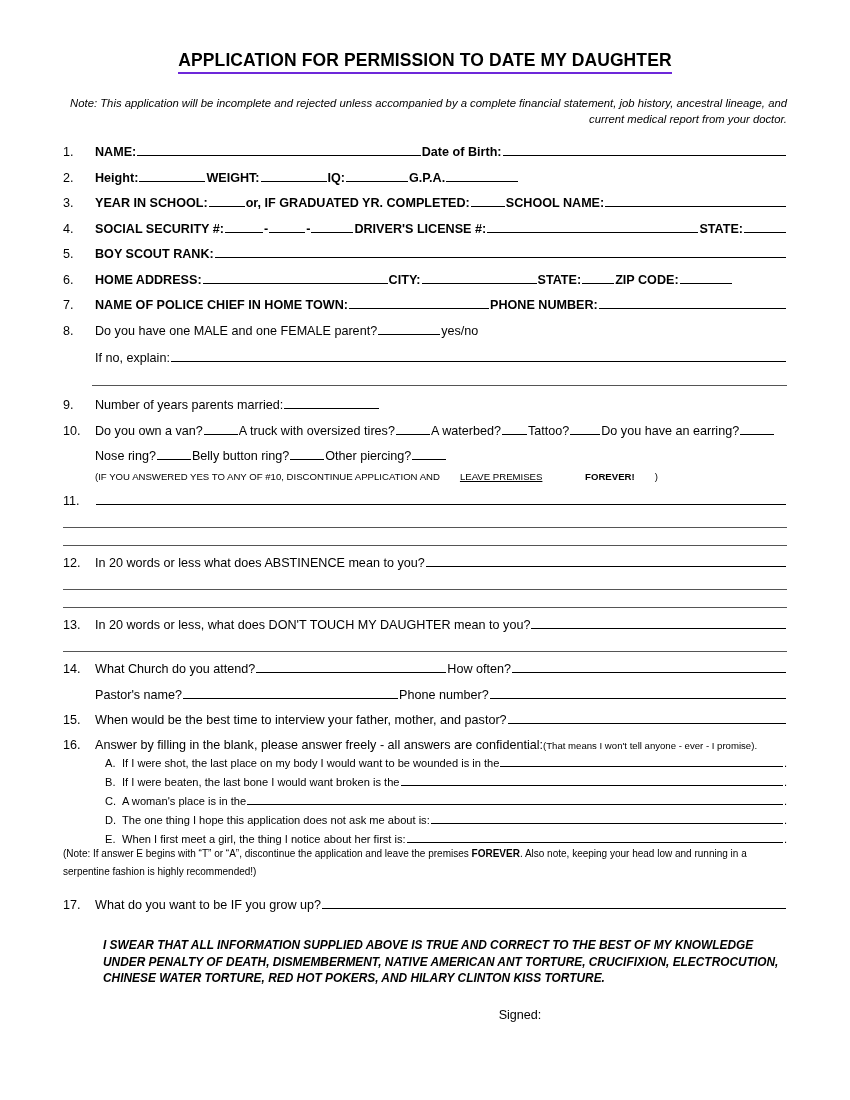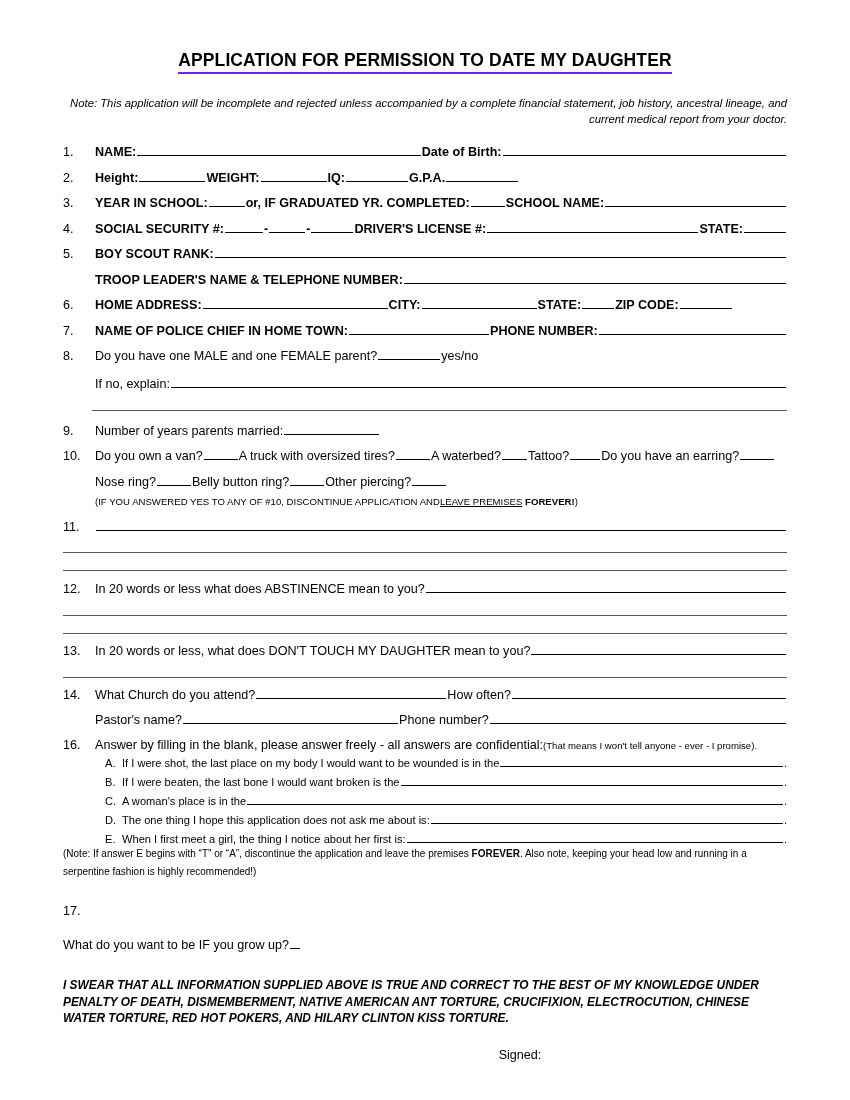--- a/index.html
+++ b/index.html
@@ -89,20 +89,21 @@
     border-bottom: 1.4px solid #555;
     height: 0;
     margin: 0;
   }
   .ruleline-wrap { margin-top: 17px; }
 
   
   .small {
     font-size: 9.6px;
     line-height: 1.35;
+    gap: 20px;
   }
   .u { text-decoration: underline; }
 
   
   .sub16 {
     display: flex;
     align-items: baseline;
     font-size: 11.1px;
     margin-top: 6px;
     padding-left: 42px;
@@ -119,20 +120,21 @@
     line-height: 1.75;
   }
 
   
   .oath {
     font-style: italic;
     font-weight: bold;
     font-size: 11.9px;
     line-height: 1.36;
     margin-top: 24px;
+    margin-left: 40px;
   }
 
   .signed-row {
     display: flex;
     align-items: center;
     margin-top: 22px;
     padding-left: 190px;
     font-size: 12.6px;
     flex-direction: column;
   }
@@ -209,27 +211,20 @@
   </div>
 
   <div class="q">
     <div class="num">5.</div>
     <div class="body">
       <span class="bold txt">BOY SCOUT RANK:</span>
       <span class="rule grow"></span>
     </div>
   </div>
 
-  <div class="q">
-    <div class="num"></div>
-    <div class="body">
-      <span class="bold txt">TROOP LEADER'S NAME &amp; TELEPHONE NUMBER:</span>
-      <span class="rule grow"></span>
-    </div>
-  </div>
 
   <div class="q">
     <div class="num">6.</div>
     <div class="body">
       <span class="bold txt">HOME ADDRESS:</span>
       <span class="rule grow" style="max-width:185px;"></span>
       <span class="bold txt">CITY:</span>
       <span class="rule grow" style="max-width:115px;"></span>
       <span class="bold txt">STATE:</span>
       <span class="rule" style="width:32px;"></span>
@@ -367,20 +362,27 @@
   <div class="q">
     <div class="num"></div>
     <div class="body">
       <span class="txt">Pastor's name?</span>
       <span class="rule grow" style="max-width:215px;"></span>
       <span class="txt">Phone number?</span>
       <span class="rule grow"></span>
     </div>
   </div>
 
+  <div class="q">
+    <div class="num">15.</div>
+    <div class="body">
+      <span class="txt">When would be the best time to interview your father, mother, and pastor?</span>
+      <span class="rule grow"></span>
+    </div>
+  </div>
 
   <div class="q">
     <div class="num">16.</div>
     <div class="body">
       <span class="txt">Answer by filling in the blank, please answer freely - all answers are confidential:</span>
       <span class="txt small">(That means I won't tell anyone - ever - I promise).</span>
     </div>
   </div>
 
   <div class="sub16" style="margin-top:3px;">
@@ -409,21 +411,21 @@
   </div>
   <div class="sub16">
     <span class="letter">E.</span>
     <span class="stext">When I first meet a girl, the thing I notice about her first is:</span>
     <span class="rule grow thin"></span>
     <span>.</span>
   </div>
 
   <div class="note16"><span>(Note: If answer E begins with “T” or “A”, discontinue the application and leave the premises </span><span class="bold">FOREVER</span><span>. Also note, keeping your head low and running in a serpentine fashion is highly recommended!)</span></div>
 
-  <div class="q" style="margin-top:24px;flex-direction:column;">
+  <div class="q" style="margin-top:16px;">
     <div class="num">17.</div>
     <div class="body">
       <span class="txt">What do you want to be IF you grow up?</span>
       <span class="rule grow"></span>
     </div>
   </div>
 
   <div class="oath">I SWEAR THAT ALL INFORMATION SUPPLIED ABOVE IS TRUE AND CORRECT TO THE BEST OF MY KNOWLEDGE UNDER PENALTY OF DEATH, DISMEMBERMENT, NATIVE AMERICAN ANT TORTURE, CRUCIFIXION, ELECTROCUTION, CHINESE WATER TORTURE, RED HOT POKERS, AND HILARY CLINTON KISS TORTURE.</div>
 
   <div class="signed-row">

